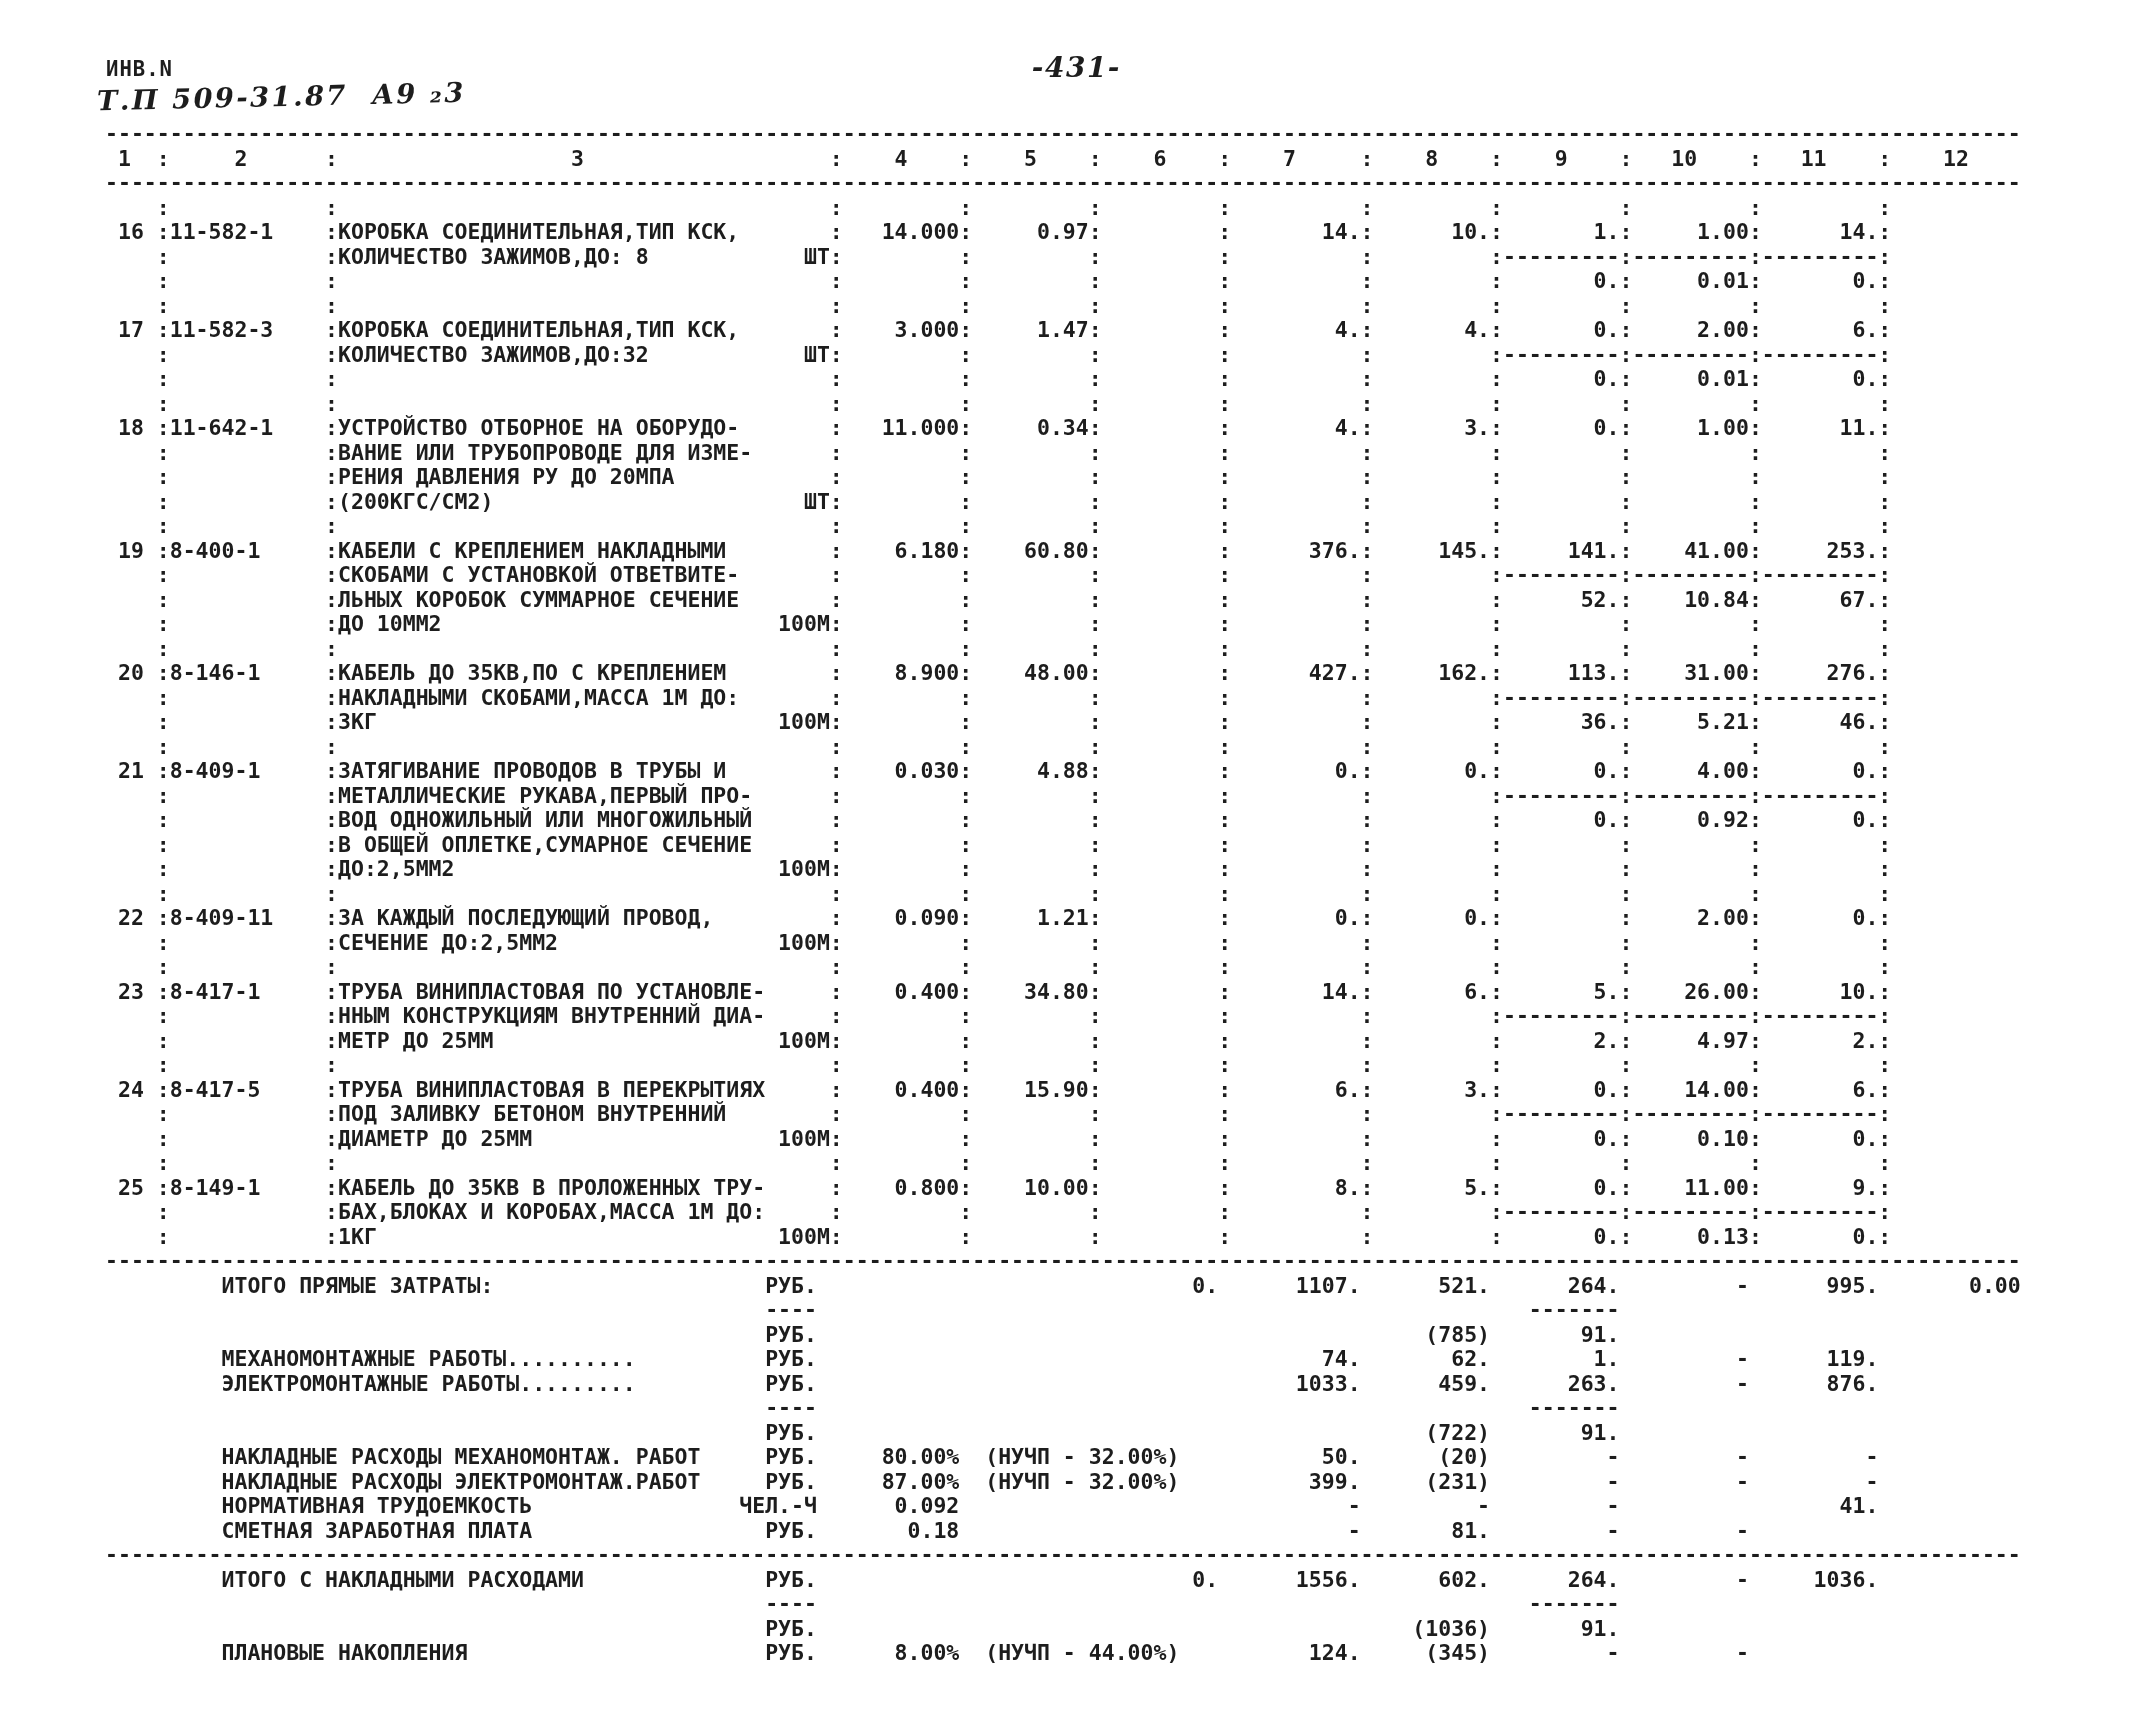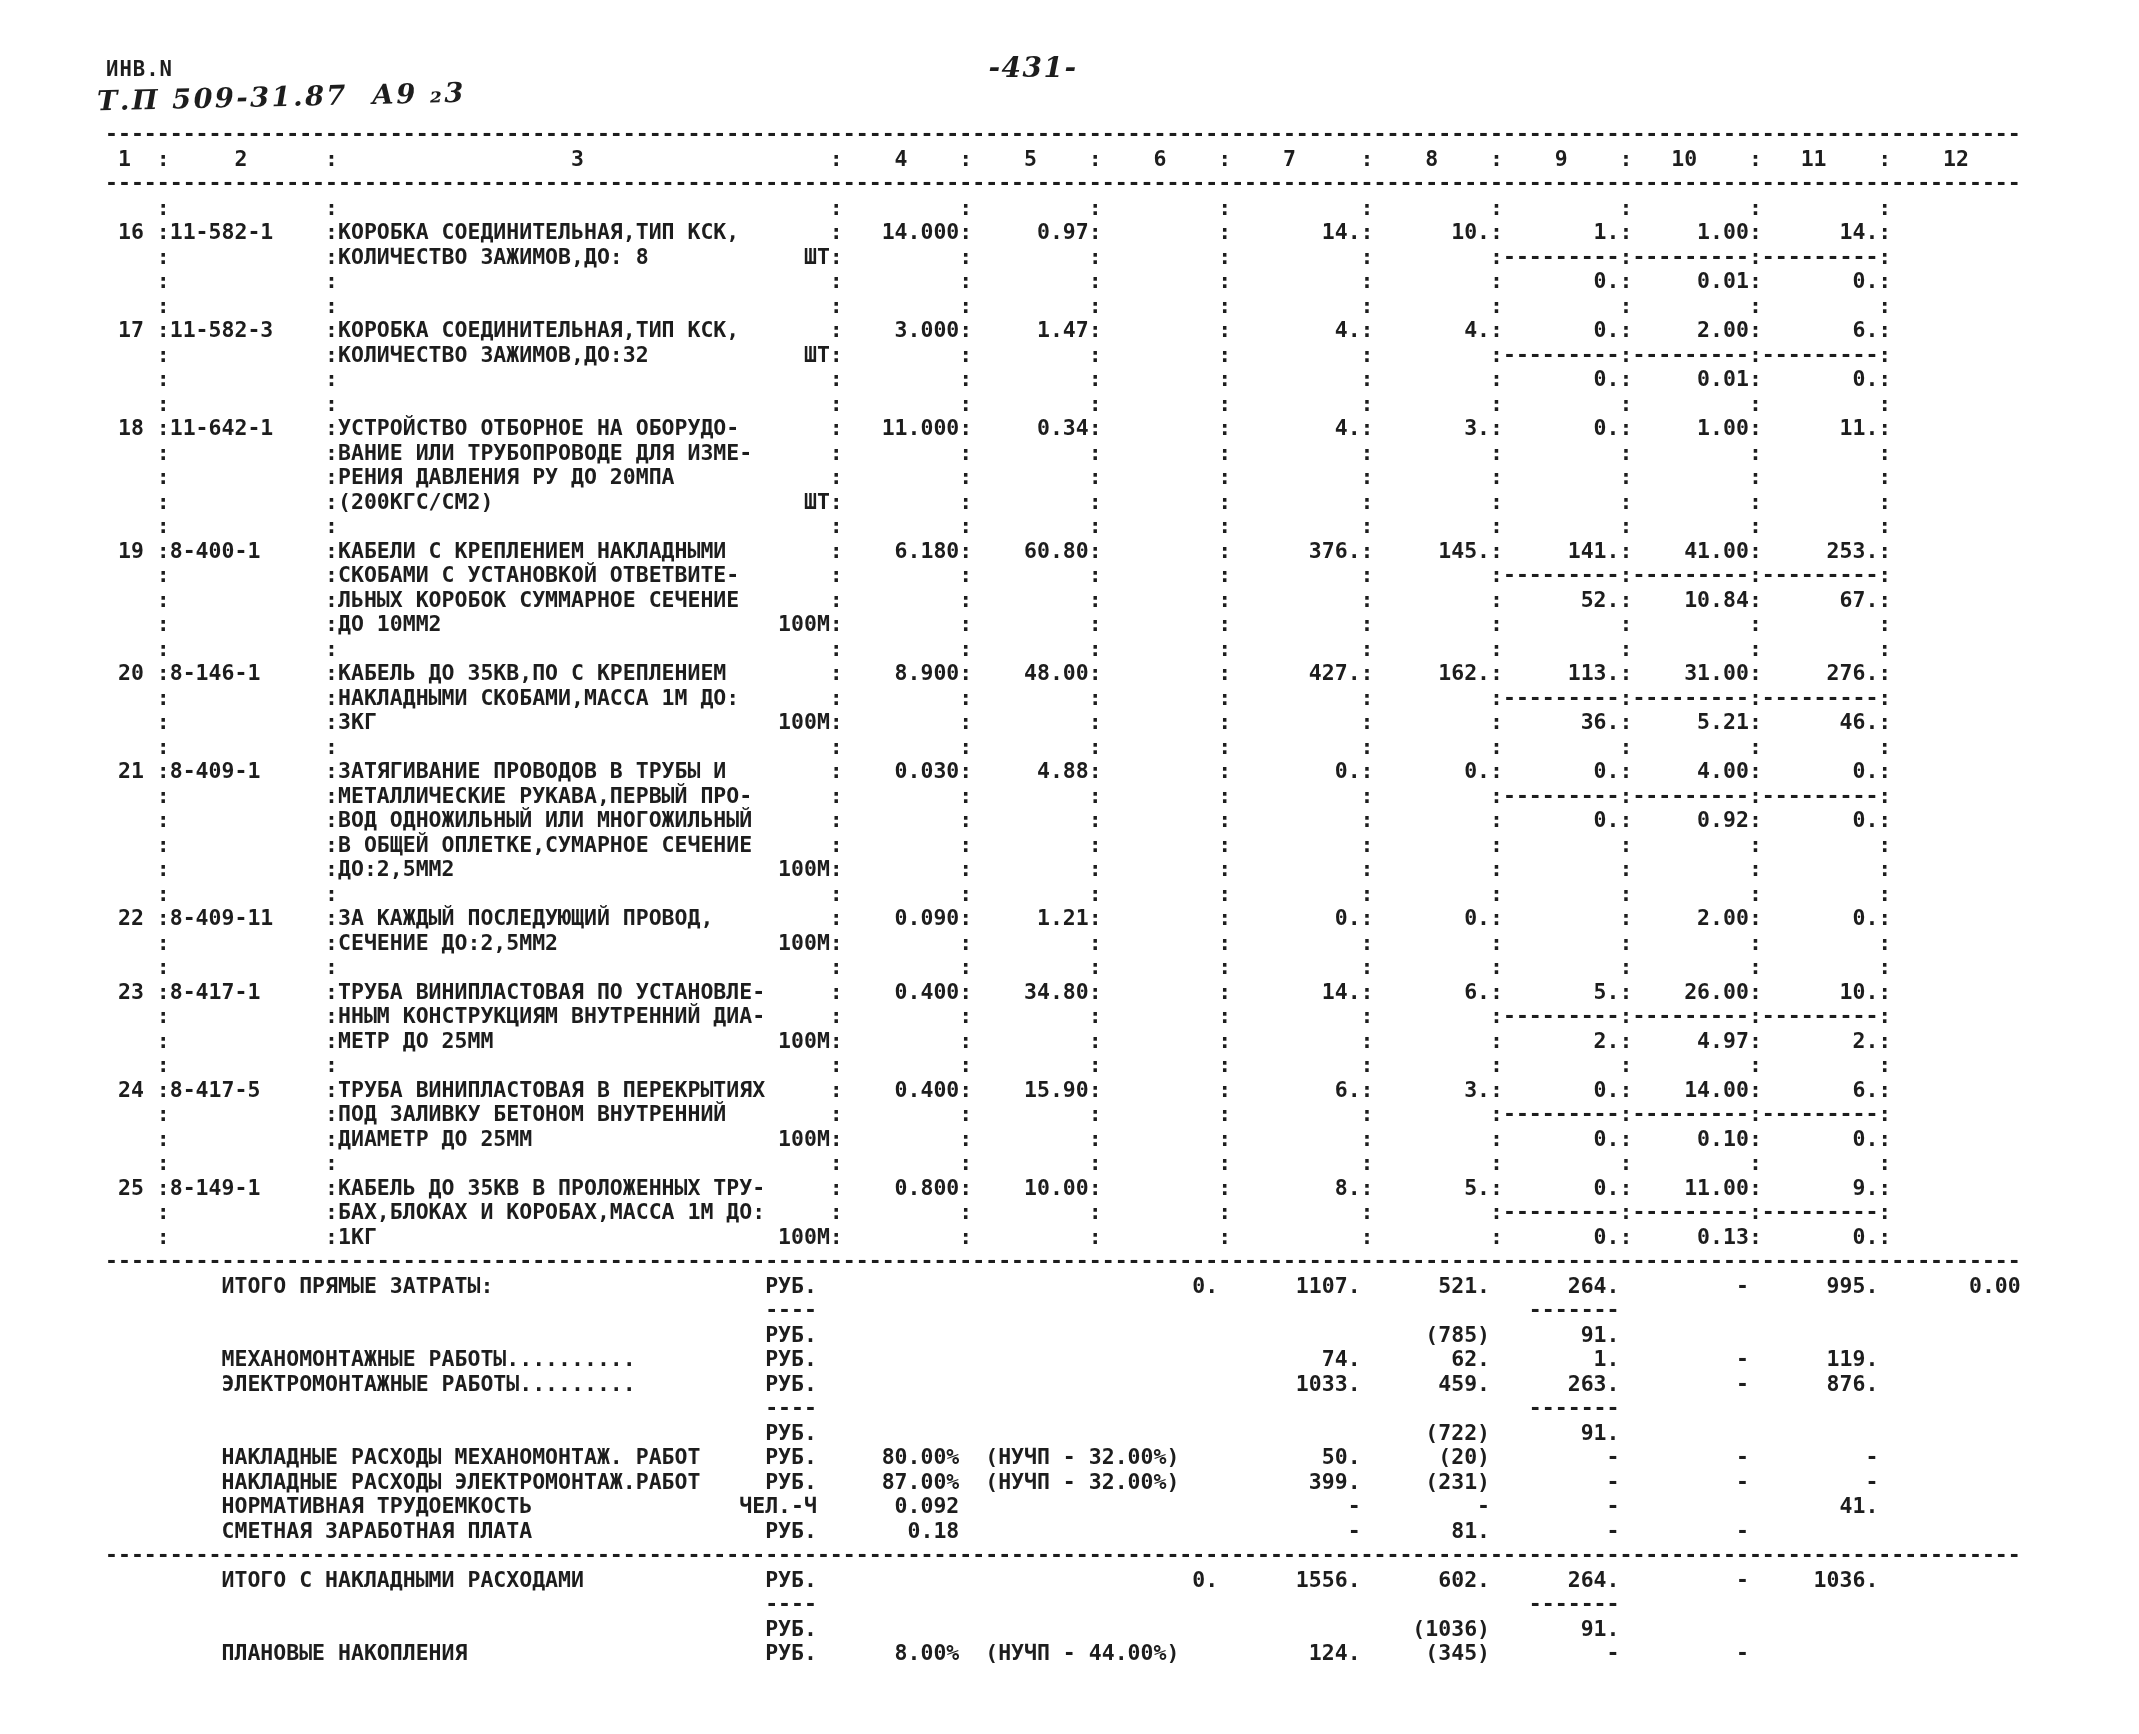--- a/index.html
+++ b/index.html
@@ -16,21 +16,21 @@
   .inv{
     position:absolute;left:106px;top:58px;
     font:700 20.6px/22.5px "DejaVu Sans Mono",monospace;letter-spacing:1px;
   }
   .hand{
     position:absolute;left:97px;top:82px;
     font:italic 700 27.4px/29px "DejaVu Serif",serif;
     letter-spacing:2.4px;transform:rotate(-1.3deg);white-space:pre;
   }
   .pagenum{
-    position:absolute;left:945px;top:53px;width:176px;text-align:center;
+    position:absolute;left:945px;top:53px;width:176px;text-align:right;
     font:italic 700 28px/30px "DejaVu Serif",serif;letter-spacing:1.5px;
   }
   .sys{
     position:absolute;left:1641px;top:58px;
     font:700 20.6px/27.4px "DejaVu Sans Mono",monospace;white-space:pre;
   }
   .sys .order{padding-left:12.7px;}
   .doc-body{
     position:absolute;left:105px;top:122px;
     font:700 21.5px/24.5px "DejaVu Sans Mono",monospace;

